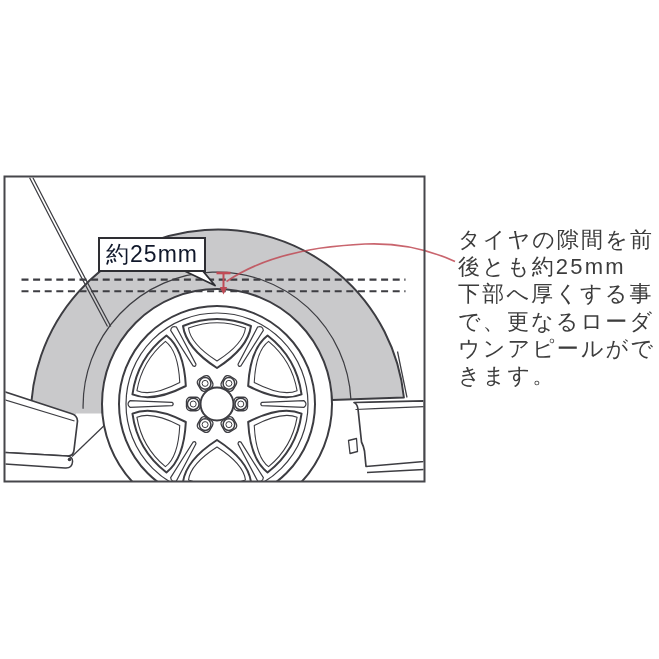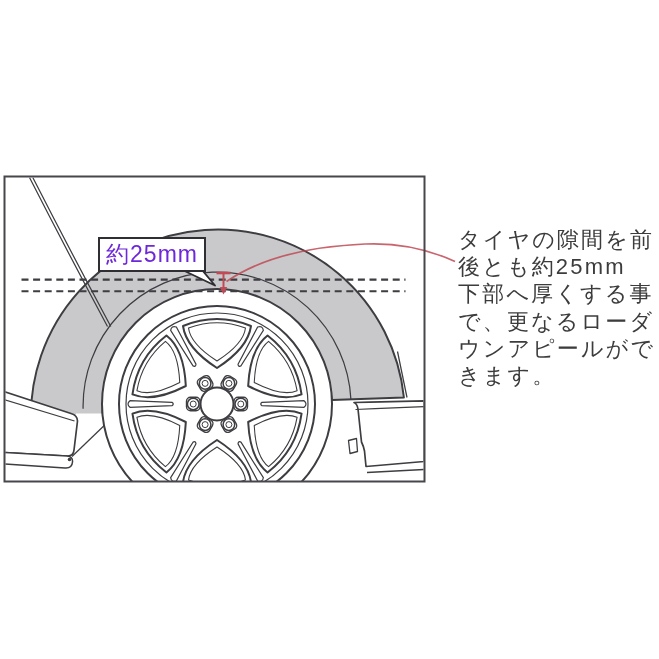--- a/index.html
+++ b/index.html
@@ -13,21 +13,21 @@
          font-family:"Liberation Sans","DejaVu Sans",sans-serif;}
   .stage svg{position:absolute;left:0;top:0;}
   .k{stroke:var(--line);}
   .nf{fill:none;}
   .wf{fill:#fff;}
   .gf{fill:var(--gray);}
   .callout{
     position:absolute;left:98px;top:237px;width:104px;height:31px;
     background:#fff;border:2px solid #2e2e33;
     display:flex;align-items:center;justify-content:center;
-    font-size:23px;letter-spacing:1px;color:#6d28d9;white-space:nowrap;
+    font-size:23px;letter-spacing:1px;color:#0f172a;white-space:nowrap;
   }
   .note{
     position:absolute;left:458px;top:226px;width:208px;
     font-size:22px;line-height:27.2px;letter-spacing:2.2px;
     color:var(--ink);white-space:pre-line;
   }
 </style>
 </head>
 <body>
 

